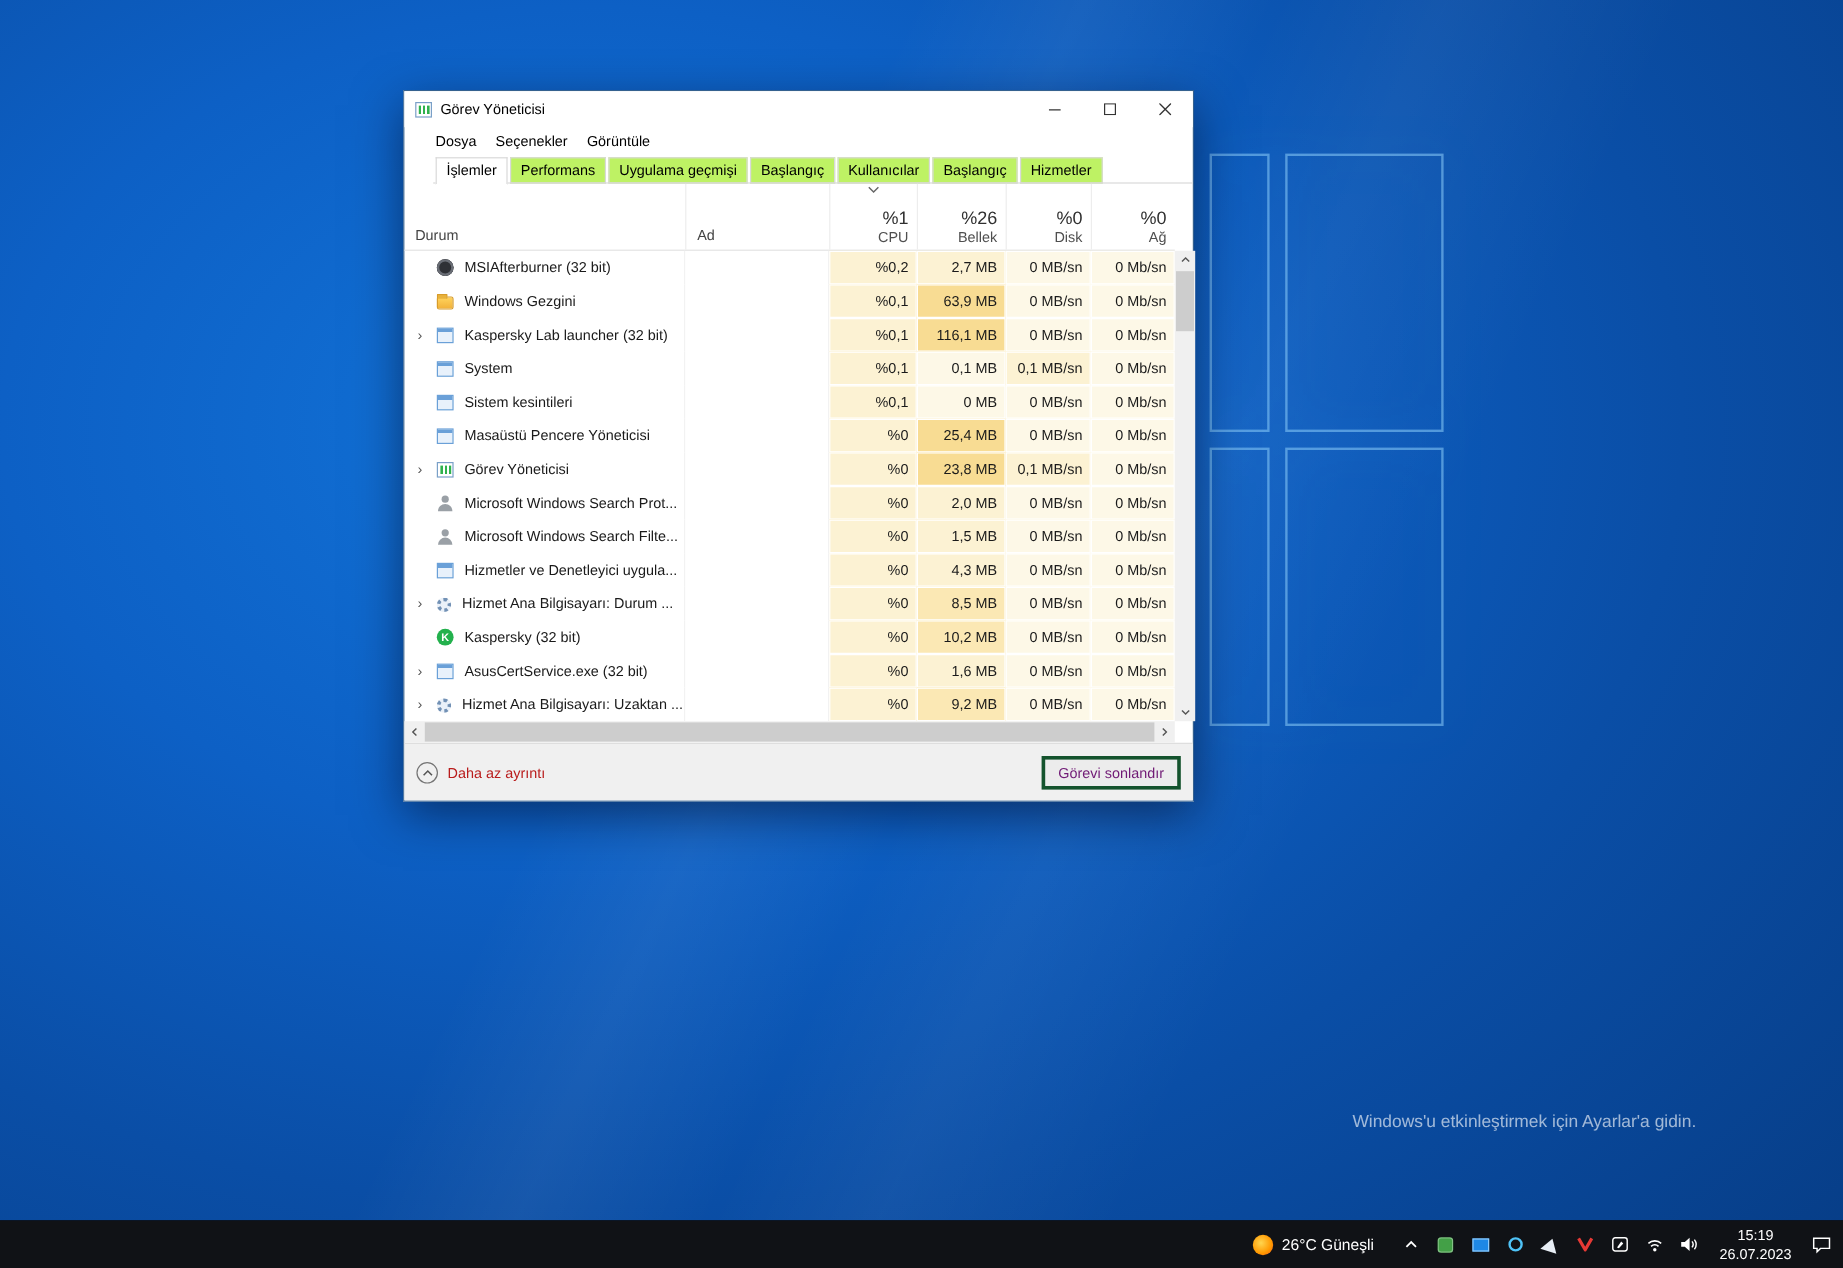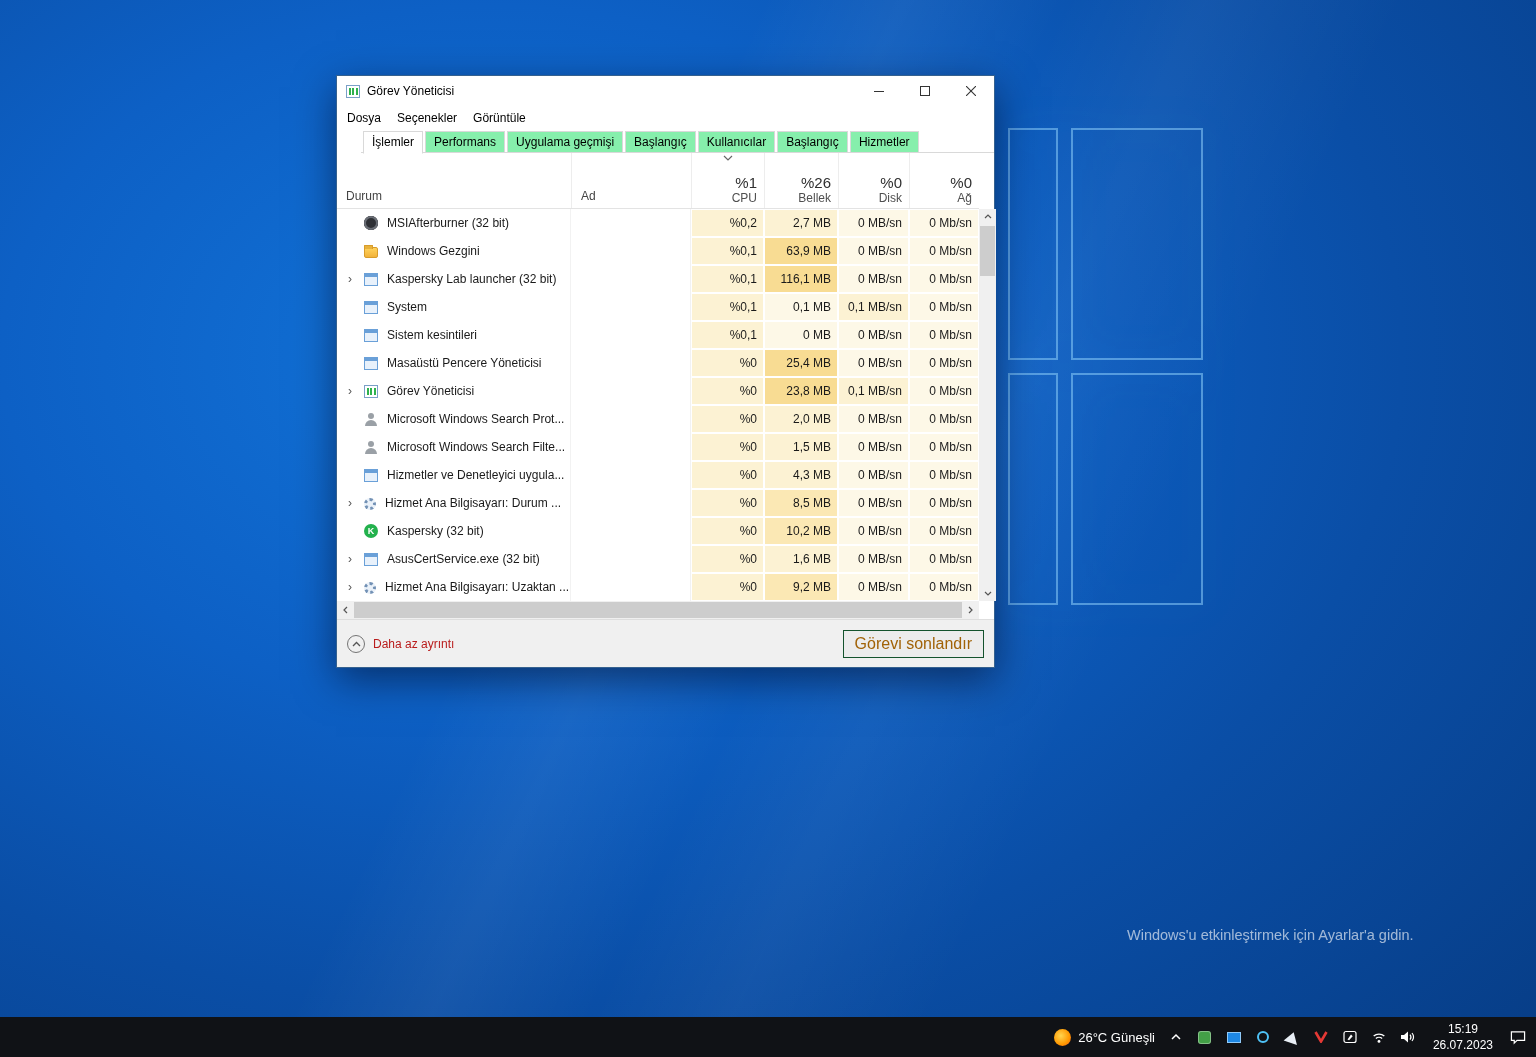--- a/index.html
+++ b/index.html
@@ -19,26 +19,26 @@
   .activate .a-sub{font-size:14.5px;margin-top:24px;}
 
   
   .window{position:absolute;left:336px;top:75px;width:659px;height:593px;background:#fff;
     border:1px solid #35618f;box-shadow:0 12px 38px rgba(0,0,20,.5);display:flex;flex-direction:column;}
   .titlebar{height:30px;display:flex;align-items:center;padding-left:9px;background:#fff;flex:none;}
   .title-text{font-size:12px;color:#000;margin-left:7px;}
   .caption-buttons{margin-left:auto;display:flex;height:100%;}
   .cap-btn{width:46px;height:100%;display:flex;align-items:center;justify-content:center;}
 
-  .menubar{height:23px;display:flex;align-items:center;padding-left:2px;flex:none;}
+  .menubar{height:23px;display:flex;align-items:center;padding-left:18px;flex:none;}
   .menu-item{font-size:12px;padding:3px 8px;color:#000;}
 
   .tabbar{height:24px;position:relative;padding-left:2px;display:flex;align-items:flex-end;flex:none;margin-left:24px;}
   .tabbar::after{content:"";position:absolute;left:0;right:0;bottom:0;height:1px;background:#d9d9d9;z-index:1;}
-  .tab{position:relative;font-size:12px;padding:3px 8px;background:#86efac;border:1px solid #d9d9d9;margin-right:2px;color:#000;z-index:0;}
+  .tab{position:relative;font-size:12px;padding:3px 8px;background:#bef264;border:1px solid #d9d9d9;margin-right:2px;color:#000;z-index:0;}
   .tab.active{background:#fff;z-index:2;border-bottom:1px solid #fff;margin-bottom:-1px;padding-bottom:4px;}
 
   .colheader{height:56px;width:642px;display:grid;grid-template-columns:234px 120px 73px 74px 71px 70px;border-bottom:1px solid #e3e3e3;flex:none;}
   .hc{border-left:1px solid #ededed;position:relative;display:flex;}
   .hc:first-child{border-left:none;}
   .name-h,.status-h{align-items:flex-end;padding:0 0 5px 9px;font-size:12px;color:#444;}
   .metric-h{flex-direction:column;align-items:flex-end;justify-content:flex-end;padding:0 7px 3px 0;}
   .pct{font-size:15px;color:#303030;}
   .mlabel{font-size:12px;color:#4f4f4f;}
   .sort-caret{position:absolute;top:2px;left:50%;transform:translateX(-50%);line-height:0;}
@@ -74,26 +74,26 @@
   .varrow.up{top:0;} .varrow.down{bottom:0;}
   .hscroll{position:relative;width:642px;height:18px;background:#f0f0f0;flex:none;}
   .harrow{position:absolute;top:0;width:17px;height:18px;display:flex;align-items:center;justify-content:center;}
   .harrow.left{left:0;} .harrow.right{right:0;}
   .hthumb{position:absolute;left:17px;right:17px;top:1px;bottom:1px;background:#cdcdcd;}
 
   .footer{flex:1;background:#f0f0f0;border-top:1px solid #dedede;display:flex;align-items:center;padding:0 10px;}
   .toggle{display:flex;align-items:center;gap:8px;}
   .toggle-circle{width:18px;height:18px;border:1px solid #747474;border-radius:50%;display:flex;align-items:center;justify-content:center;}
   .toggle-label{font-size:12px;color:#b91c1c;}
-  .end-btn{margin-left:auto;font-size:16px;color:#a16207;background:#ececec;border:1px solid #14532d;padding:4px 11px;}
+  .end-btn{margin-left:auto;font-size:12px;color:#701a75;background:#ececec;border:3px solid #14532d;padding:4px 11px;}
 
   
   .taskbar{position:absolute;left:0;right:0;bottom:0;height:40px;background:#101216;display:flex;align-items:center;justify-content:flex-end;padding-right:10px;}
   .tray{display:flex;align-items:center;gap:13px;}
-  .weather{display:flex;align-items:center;gap:7px;justify-content:space-between;}
+  .weather{display:flex;align-items:center;gap:7px;margin-right:10px;justify-content:space-between;}
   .sun-icon{width:17px;height:17px;border-radius:50%;background:radial-gradient(circle at 40% 40%, #ffd54f 0%, #ff9800 60%, #f4511e 100%);}
   .weather-text{color:#fff;font-size:13px;}
   .tray-glyph{display:flex;align-items:center;justify-content:center;width:16px;height:16px;}
   .tg-green{width:13px;height:13px;border-radius:3px;background:#43a047;box-shadow:inset 0 0 0 1px rgba(255,255,255,.35);}
   .tg-display{width:14px;height:11px;background:#1e88e5;border:1px solid #90caf9;}
   .tg-circle{width:12px;height:12px;border-radius:50%;border:2px solid #4fc3f7;}
   .tg-bird{width:0;height:0;border-left:7px solid transparent;border-right:7px solid transparent;border-bottom:11px solid #e8eef5;transform:rotate(18deg);}
   .clock{color:#fff;font-size:12px;text-align:center;line-height:1.35;margin:0 4px;}
 </style>
 </head>

